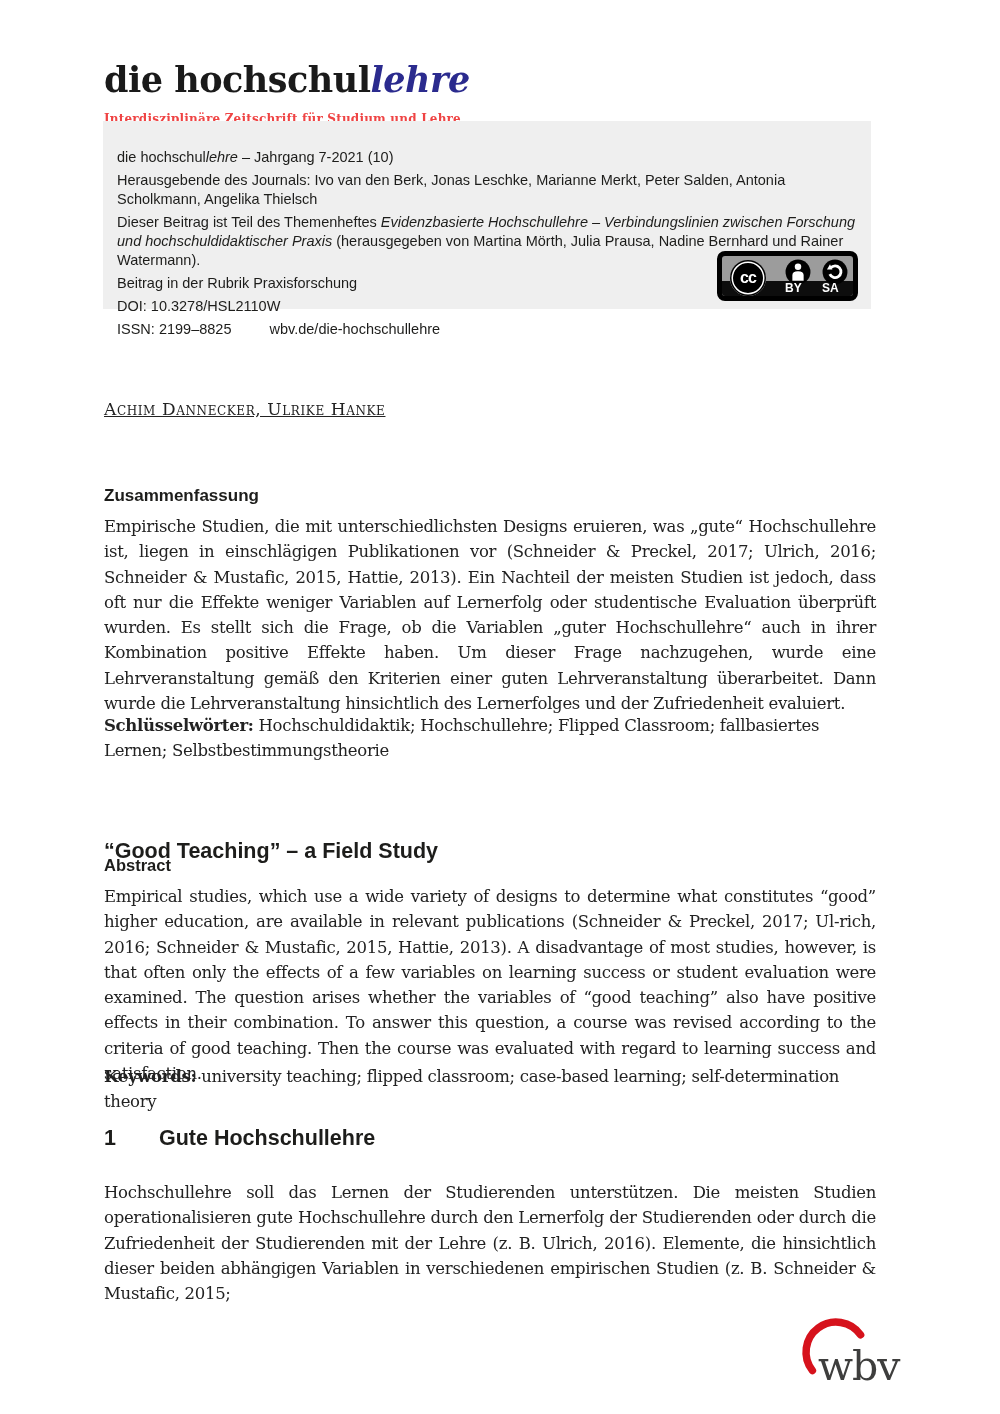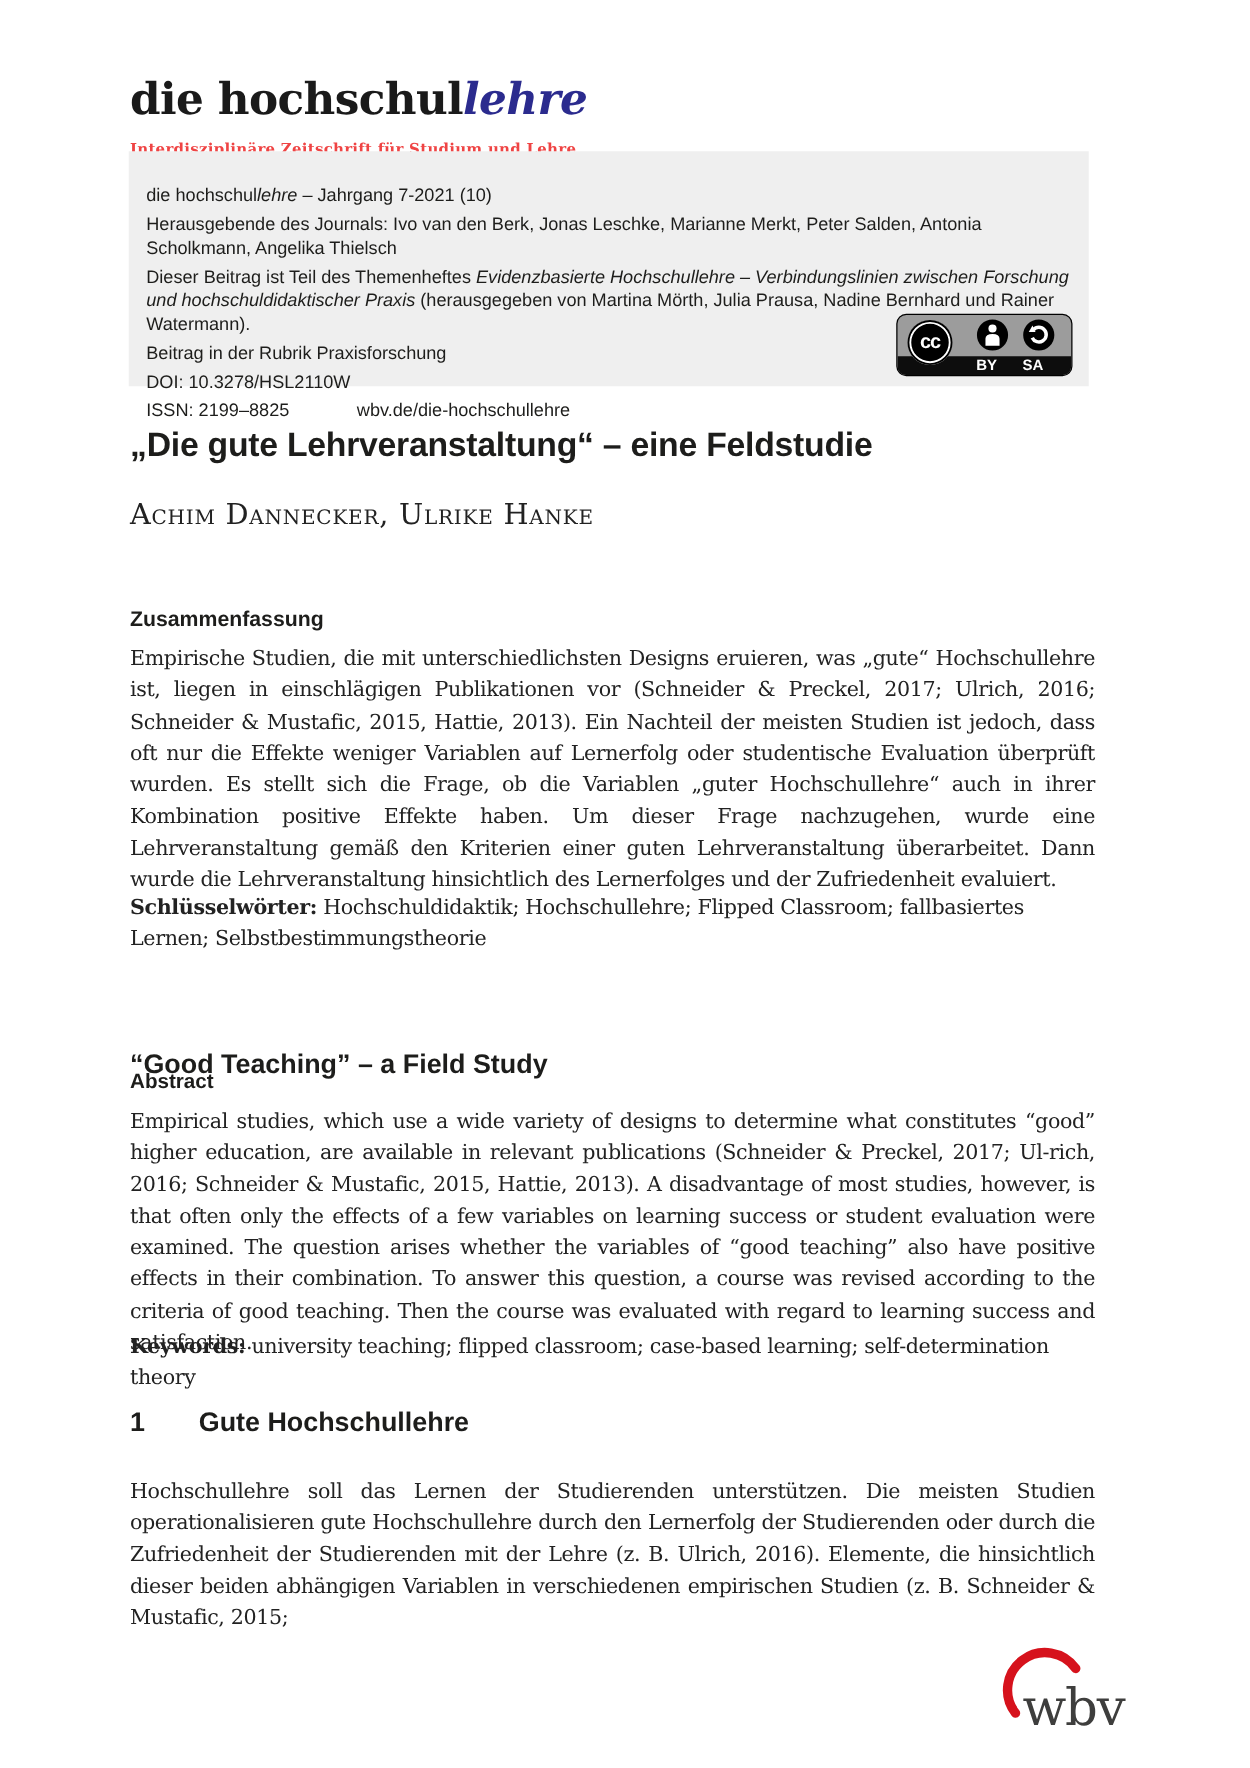--- a/index.html
+++ b/index.html
@@ -11,36 +11,36 @@
   .logo-block { position: absolute; left: 104px; top: 62px; }
   .logo-main { font-family: "DejaVu Serif", serif; font-weight: bold; font-size: 35px; line-height: 1; color: #1a1a1a; letter-spacing: -0.5px; }
   .logo-accent { color: var(--accent-blue, #2b2b8e); font-style: italic; }
   .logo-tagline { font-family: "DejaVu Serif", serif; font-weight: bold; font-size: 12px; margin-top: 15px; color: #ef4444; letter-spacing: 0.2px; }
 
   
   .infobox { position: absolute; left: 103px; top: 121px; width: 768px; height: 188px; background: var(--infobox-bg, #efefef); padding: 27px 14px; font-size: 14.5px; line-height: 19px; }
   .infobox .row { margin-bottom: 4px; }
   .infobox .row:last-child { margin-bottom: 0; }
   .infobox .theme-row { width: 740px; }
-  .gap-left { display: inline-block; margin-left: 54px; }
+  .gap-left { display: inline-block; margin-left: 38px; }
 
   
-  .cc-badge { position: absolute; left: 717px; top: 251px; width: 141px; height: 50px; background: #9c9c9c; border: 1px solid #000000; border-radius: 8px; overflow: hidden; }
+  .cc-badge { position: absolute; left: 717px; top: 251px; width: 141px; height: 50px; background: #9c9c9c; border: 5px solid #000000; border-radius: 8px; overflow: hidden; }
   .cc-strip { position: absolute; left: 0; right: 0; bottom: 0; height: 15px; background: #0d0d0d; }
   .cc-circle { position: absolute; left: 8px; top: 4px; width: 36px; height: 36px; border-radius: 50%; background: #000; color: #fff; display: flex; align-items: center; justify-content: center; font-weight: bold; font-size: 16px; letter-spacing: -1px; box-shadow: inset 0 0 0 1.5px #000, inset 0 0 0 3px #fff; }
   .mini-icon { position: absolute; top: 3px; width: 26px; height: 26px; }
   .by-icon { left: 63px; }
   .sa-icon { left: 100px; }
   .strip-label { position: absolute; bottom: 1px; color: #fff; font-size: 12px; font-weight: bold; width: 26px; text-align: left; }
   .by-label { left: 63px; }
   .sa-label { left: 100px; }
 
   
   .article-title { position: absolute; left: 104px; top: 341px; font-size: 27px; font-weight: bold; letter-spacing: -0.2px; }
-  .authors { position: absolute; left: 104px; top: 399px; font-family: "DejaVu Serif", serif; font-variant: small-caps; font-size: 23px; letter-spacing: 0.6px; color: #222; }
+  .authors { position: absolute; left: 104px; top: 399px; font-family: "DejaVu Serif", serif; font-variant: small-caps; font-size: 17px; letter-spacing: 0.6px; color: #222; text-decoration: underline; }
 
   .h-sans { font-weight: bold; color: #1d1d1b; }
   .abstract-de-heading { position: absolute; left: 104px; top: 486px; font-size: 17px; }
   .serif-par { font-family: "DejaVu Serif", serif; font-size: 16.5px; line-height: 25.3px; text-align: justify; color: #222; letter-spacing: -0.3px; width: 772px; position: absolute; left: 104px; }
   .par-de { top: 514px; }
   .keywords-de { top: 713px; text-align: left; }
   .serif-bold { font-weight: bold; }
 
   .title-en { position: absolute; left: 104px; top: 803px; font-size: 21.5px; margin-top: 36px; }
   .abstract-en-heading { position: absolute; left: 104px; top: 856px; font-size: 16.5px; }
@@ -84,21 +84,20 @@
     </svg>
     <svg class="mini-icon sa-icon" viewBox="0 0 24 24">
       <circle cx="12" cy="12" r="11.5" fill="#000"></circle>
       <path d="M 8 8.2 A 5.4 5.4 0 1 1 7.2 14" fill="none" stroke="#fff" stroke-width="2.6"></path>
       <path d="M 9.6 9.8 L 4.6 9.8 L 7.4 4.9 Z" fill="#fff"></path>
     </svg>
     <div class="strip-label by-label">BY</div>
     <div class="strip-label sa-label">SA</div>
   </div>
 
-  <h1 class="article-title h-sans">„Die gute Lehrveranstaltung“ – eine Feldstudie</h1>
   <div class="authors">Achim Dannecker, Ulrike Hanke</div>
 
   <div class="abstract-de-heading h-sans">Zusammenfassung</div>
   <p class="serif-par par-de">Empirische Studien, die mit unterschiedlichsten Designs eruieren, was „gute“ Hochschullehre ist, liegen in einschlägigen Publikationen vor (Schneider &amp; Preckel, 2017; Ulrich, 2016; Schneider &amp; Mustafic, 2015, Hattie, 2013). Ein Nachteil der meisten Studien ist jedoch, dass oft nur die Effekte weniger Variablen auf Lernerfolg oder studentische Evaluation überprüft wurden. Es stellt sich die Frage, ob die Variablen „guter Hochschullehre“ auch in ihrer Kombination positive Effekte haben. Um dieser Frage nachzugehen, wurde eine Lehrveranstaltung gemäß den Kriterien einer guten Lehrveranstaltung überarbeitet. Dann wurde die Lehrveranstaltung hinsichtlich des Lernerfolges und der Zufriedenheit evaluiert.</p>
   <p class="serif-par keywords-de"><span class="serif-bold">Schlüsselwörter:</span><span> Hochschuldidaktik; Hochschullehre; Flipped Classroom; fallbasiertes Lernen; Selbstbestimmungstheorie</span></p>
 
   <div class="title-en h-sans">“Good Teaching” – a Field Study</div>
   <div class="abstract-en-heading h-sans">Abstract</div>
   <p class="serif-par par-en">Empirical studies, which use a wide variety of designs to determine what constitutes “good” higher education, are available in relevant publications (Schneider &amp; Preckel, 2017; Ul-rich, 2016; Schneider &amp; Mustafic, 2015, Hattie, 2013). A disadvantage of most studies, however, is that often only the effects of a few variables on learning success or student evaluation were examined. The question arises whether the variables of “good teaching” also have positive effects in their combination. To answer this question, a course was revised according to the criteria of good teaching. Then the course was evaluated with regard to learning success and satisfaction.</p>
   <p class="serif-par keywords-en"><span class="serif-bold">Keywords:</span><span> university teaching; flipped classroom; case-based learning; self-determination theory</span></p>

